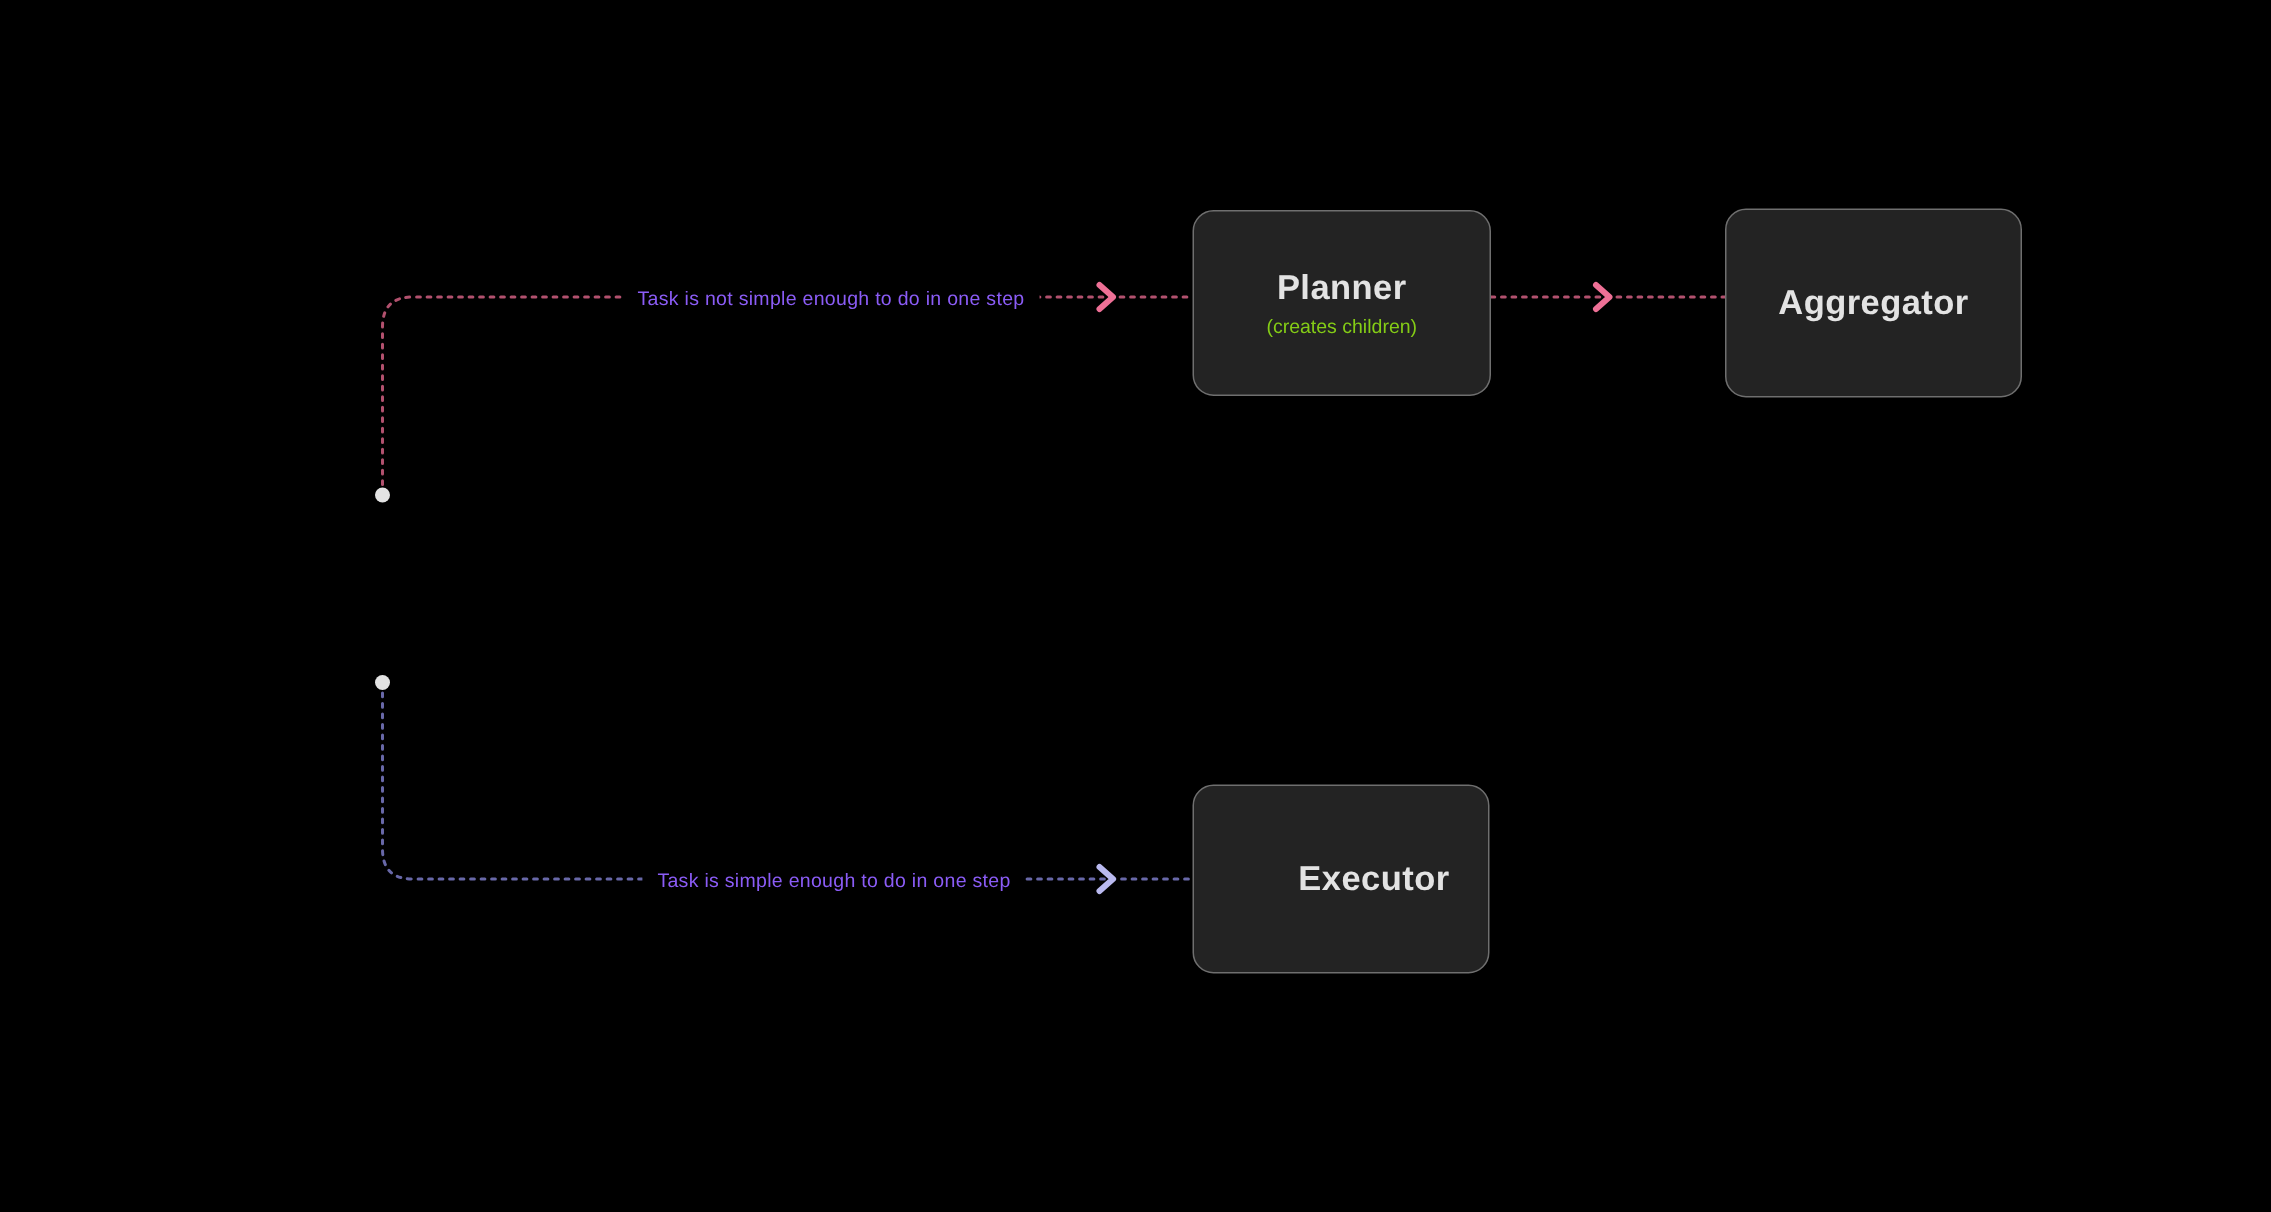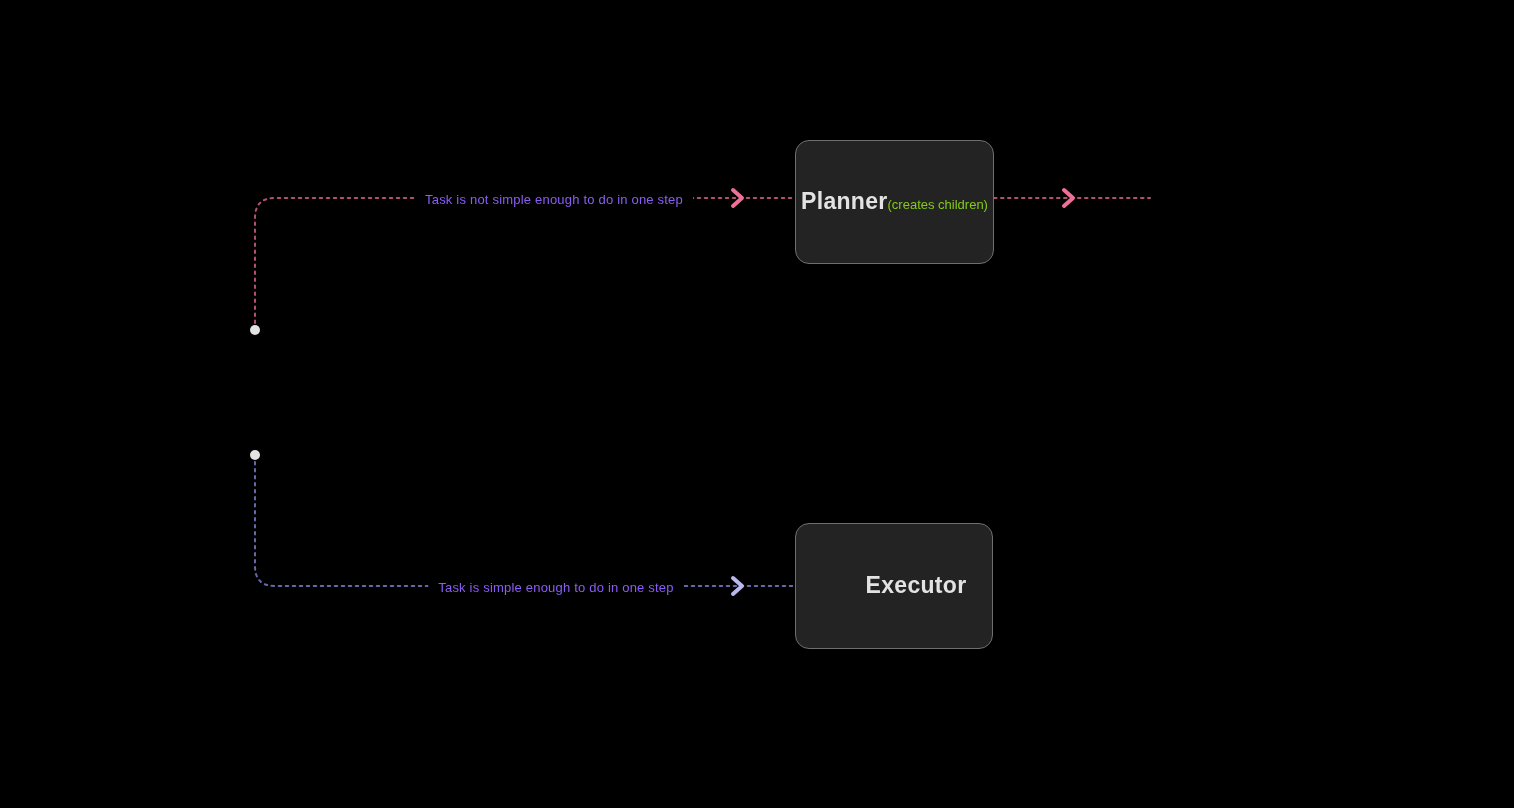--- a/index.html
+++ b/index.html
@@ -23,21 +23,21 @@
     width: 1514px;
     height: 808px;
     z-index: 1;
   }
   .node {
     position: absolute;
     background: #232323;
     border: 1px solid #6f6f6f;
     border-radius: 14px;
     display: flex;
-    flex-direction: row;
+    flex-direction: column;
     align-items: center;
     justify-content: center;
     z-index: 2;
     box-sizing: border-box;
     cursor: pointer;
   }
   .node-title {
     color: #e3e3e3;
     font-size: 23px;
     font-weight: 700;
@@ -89,20 +89,23 @@
     <circle cx="255" cy="330" r="5" fill="#e3e3e3"></circle>
     <circle cx="255" cy="455" r="5" fill="#e3e3e3"></circle>
   </svg>
 
 
   <div class="node node-planner">
     <div class="node-title">Planner</div>
     <div class="node-subtitle">(creates children)</div>
   </div>
 
+  <div class="node node-aggregator">
+    <div class="node-title">Aggregator</div>
+  </div>
 
   <div class="node node-executor">
     <div class="node-title">Executor</div>
   </div>
 
   <div class="edge-label edge-label-not-simple">Task is not simple enough to do in one step</div>
 
   <div class="edge-label edge-label-simple">Task is simple enough to do in one step</div>
 
 </div>

